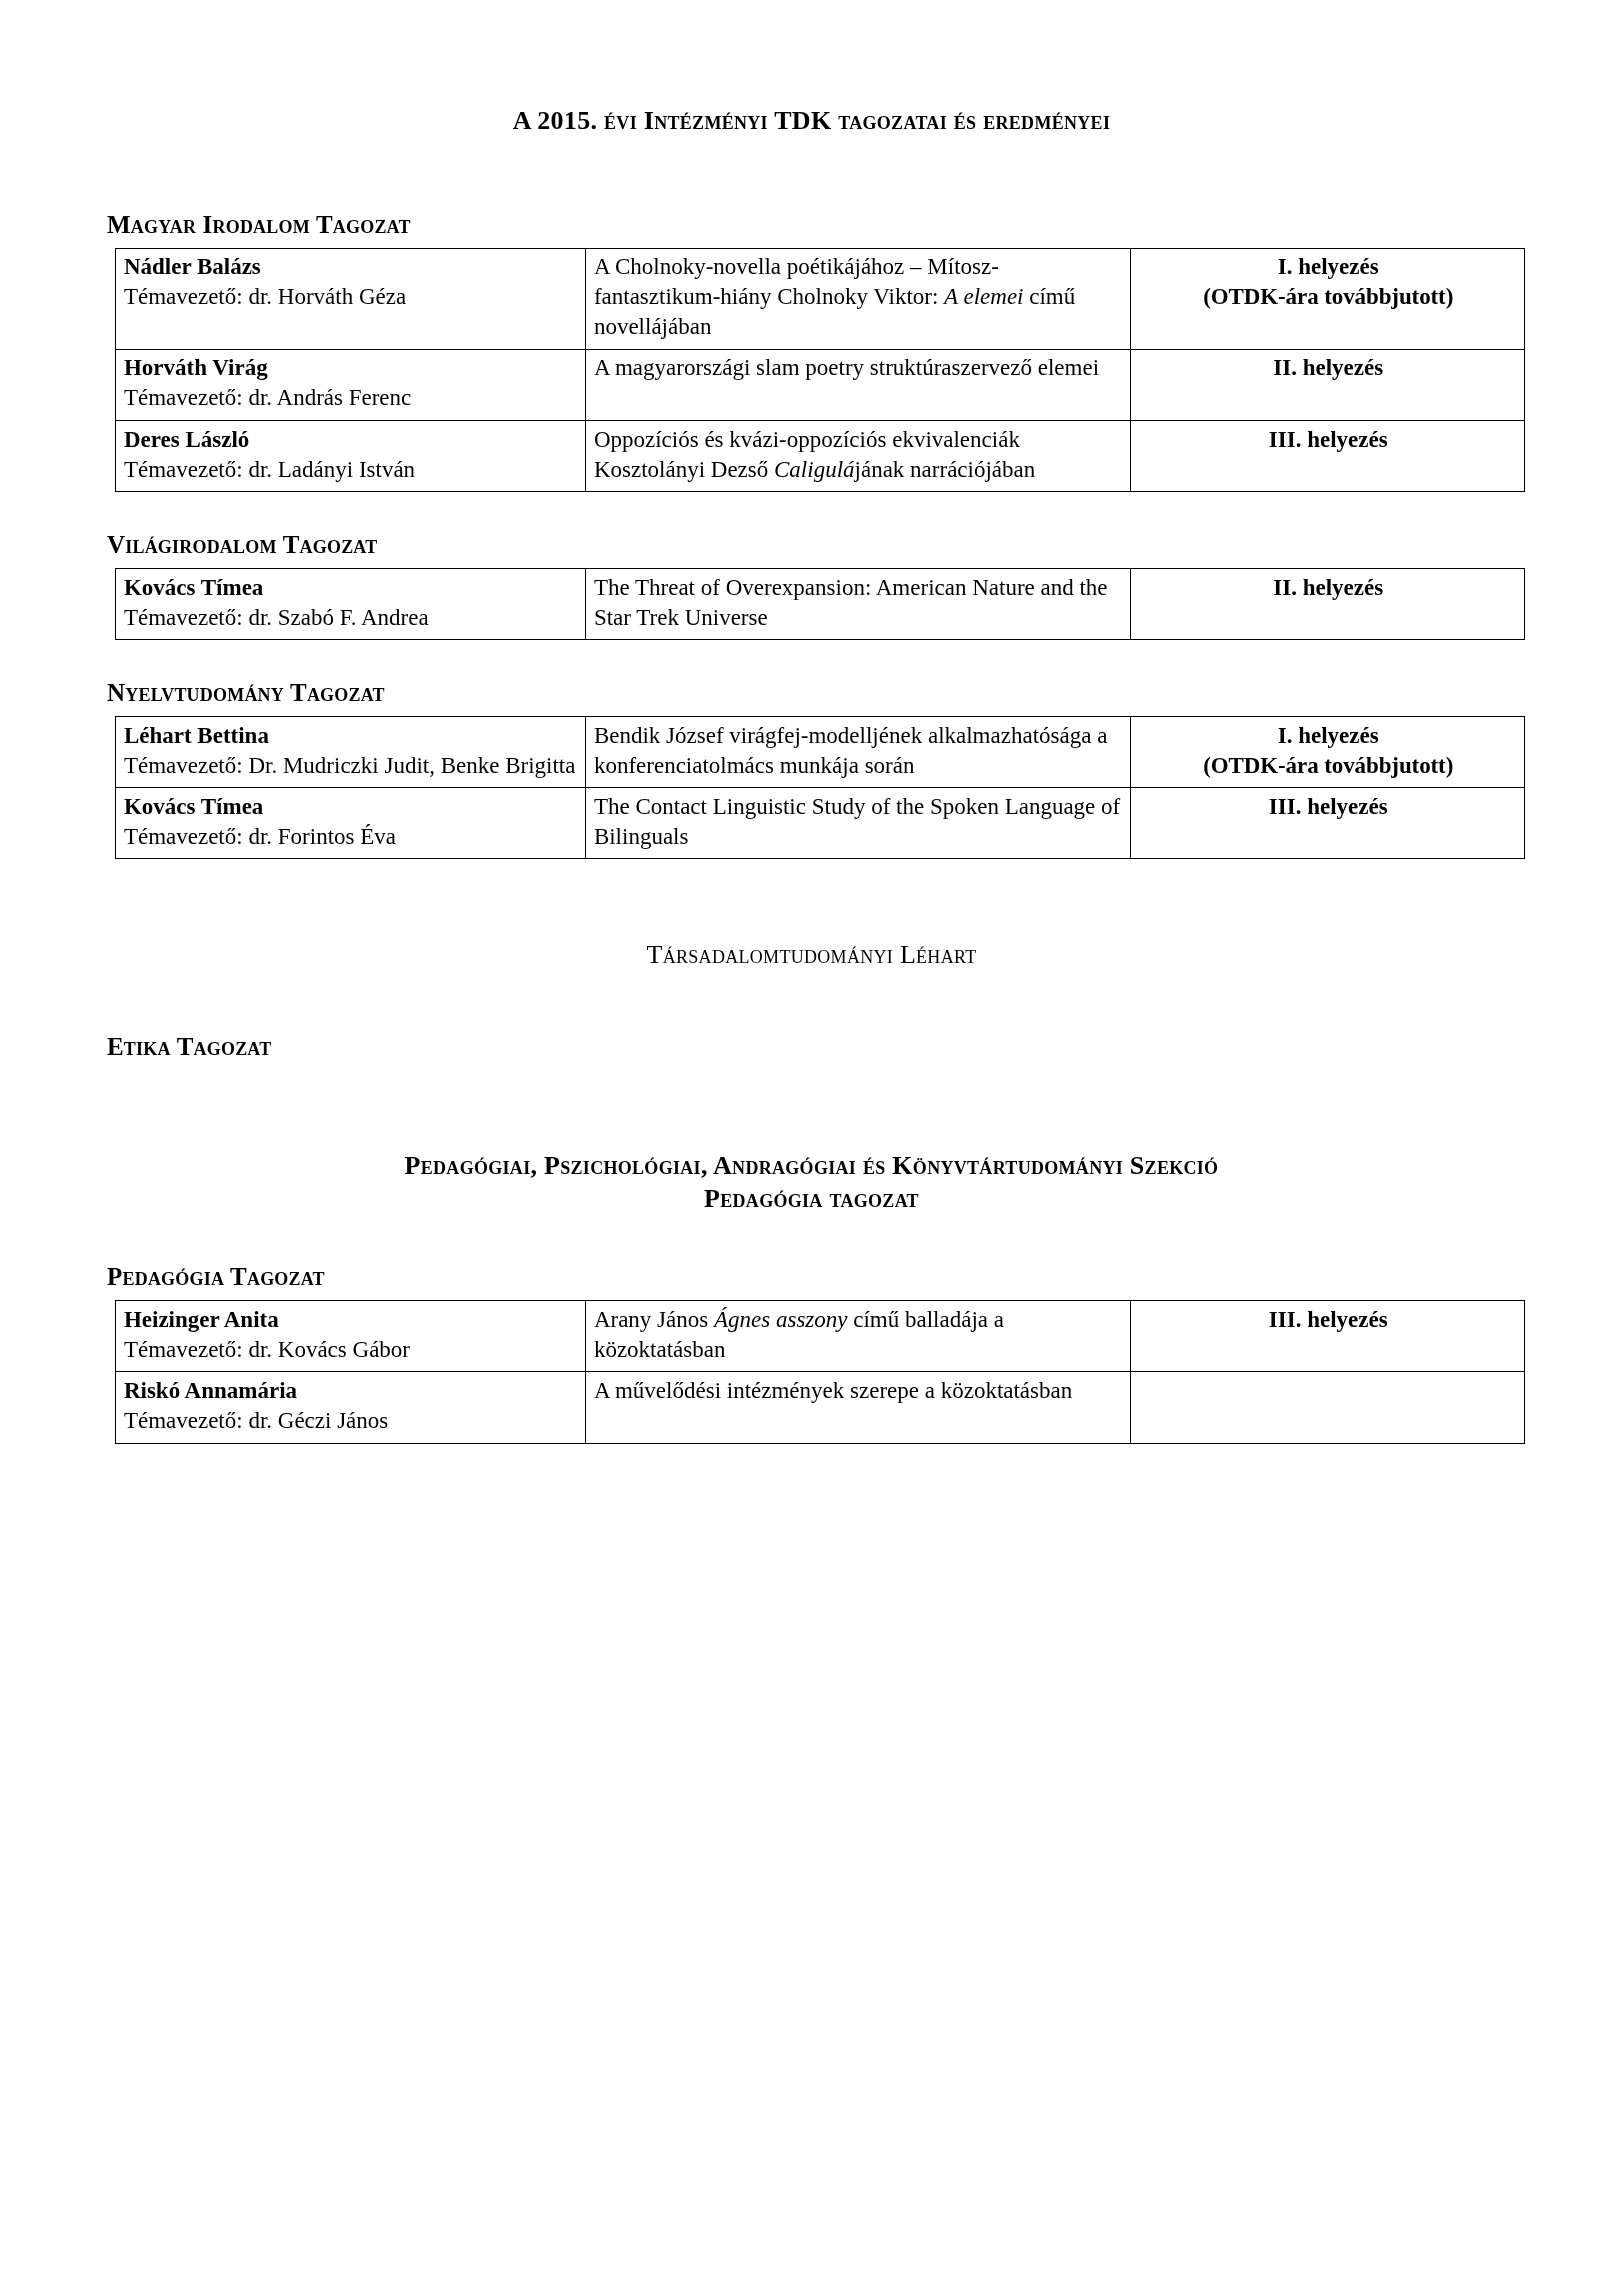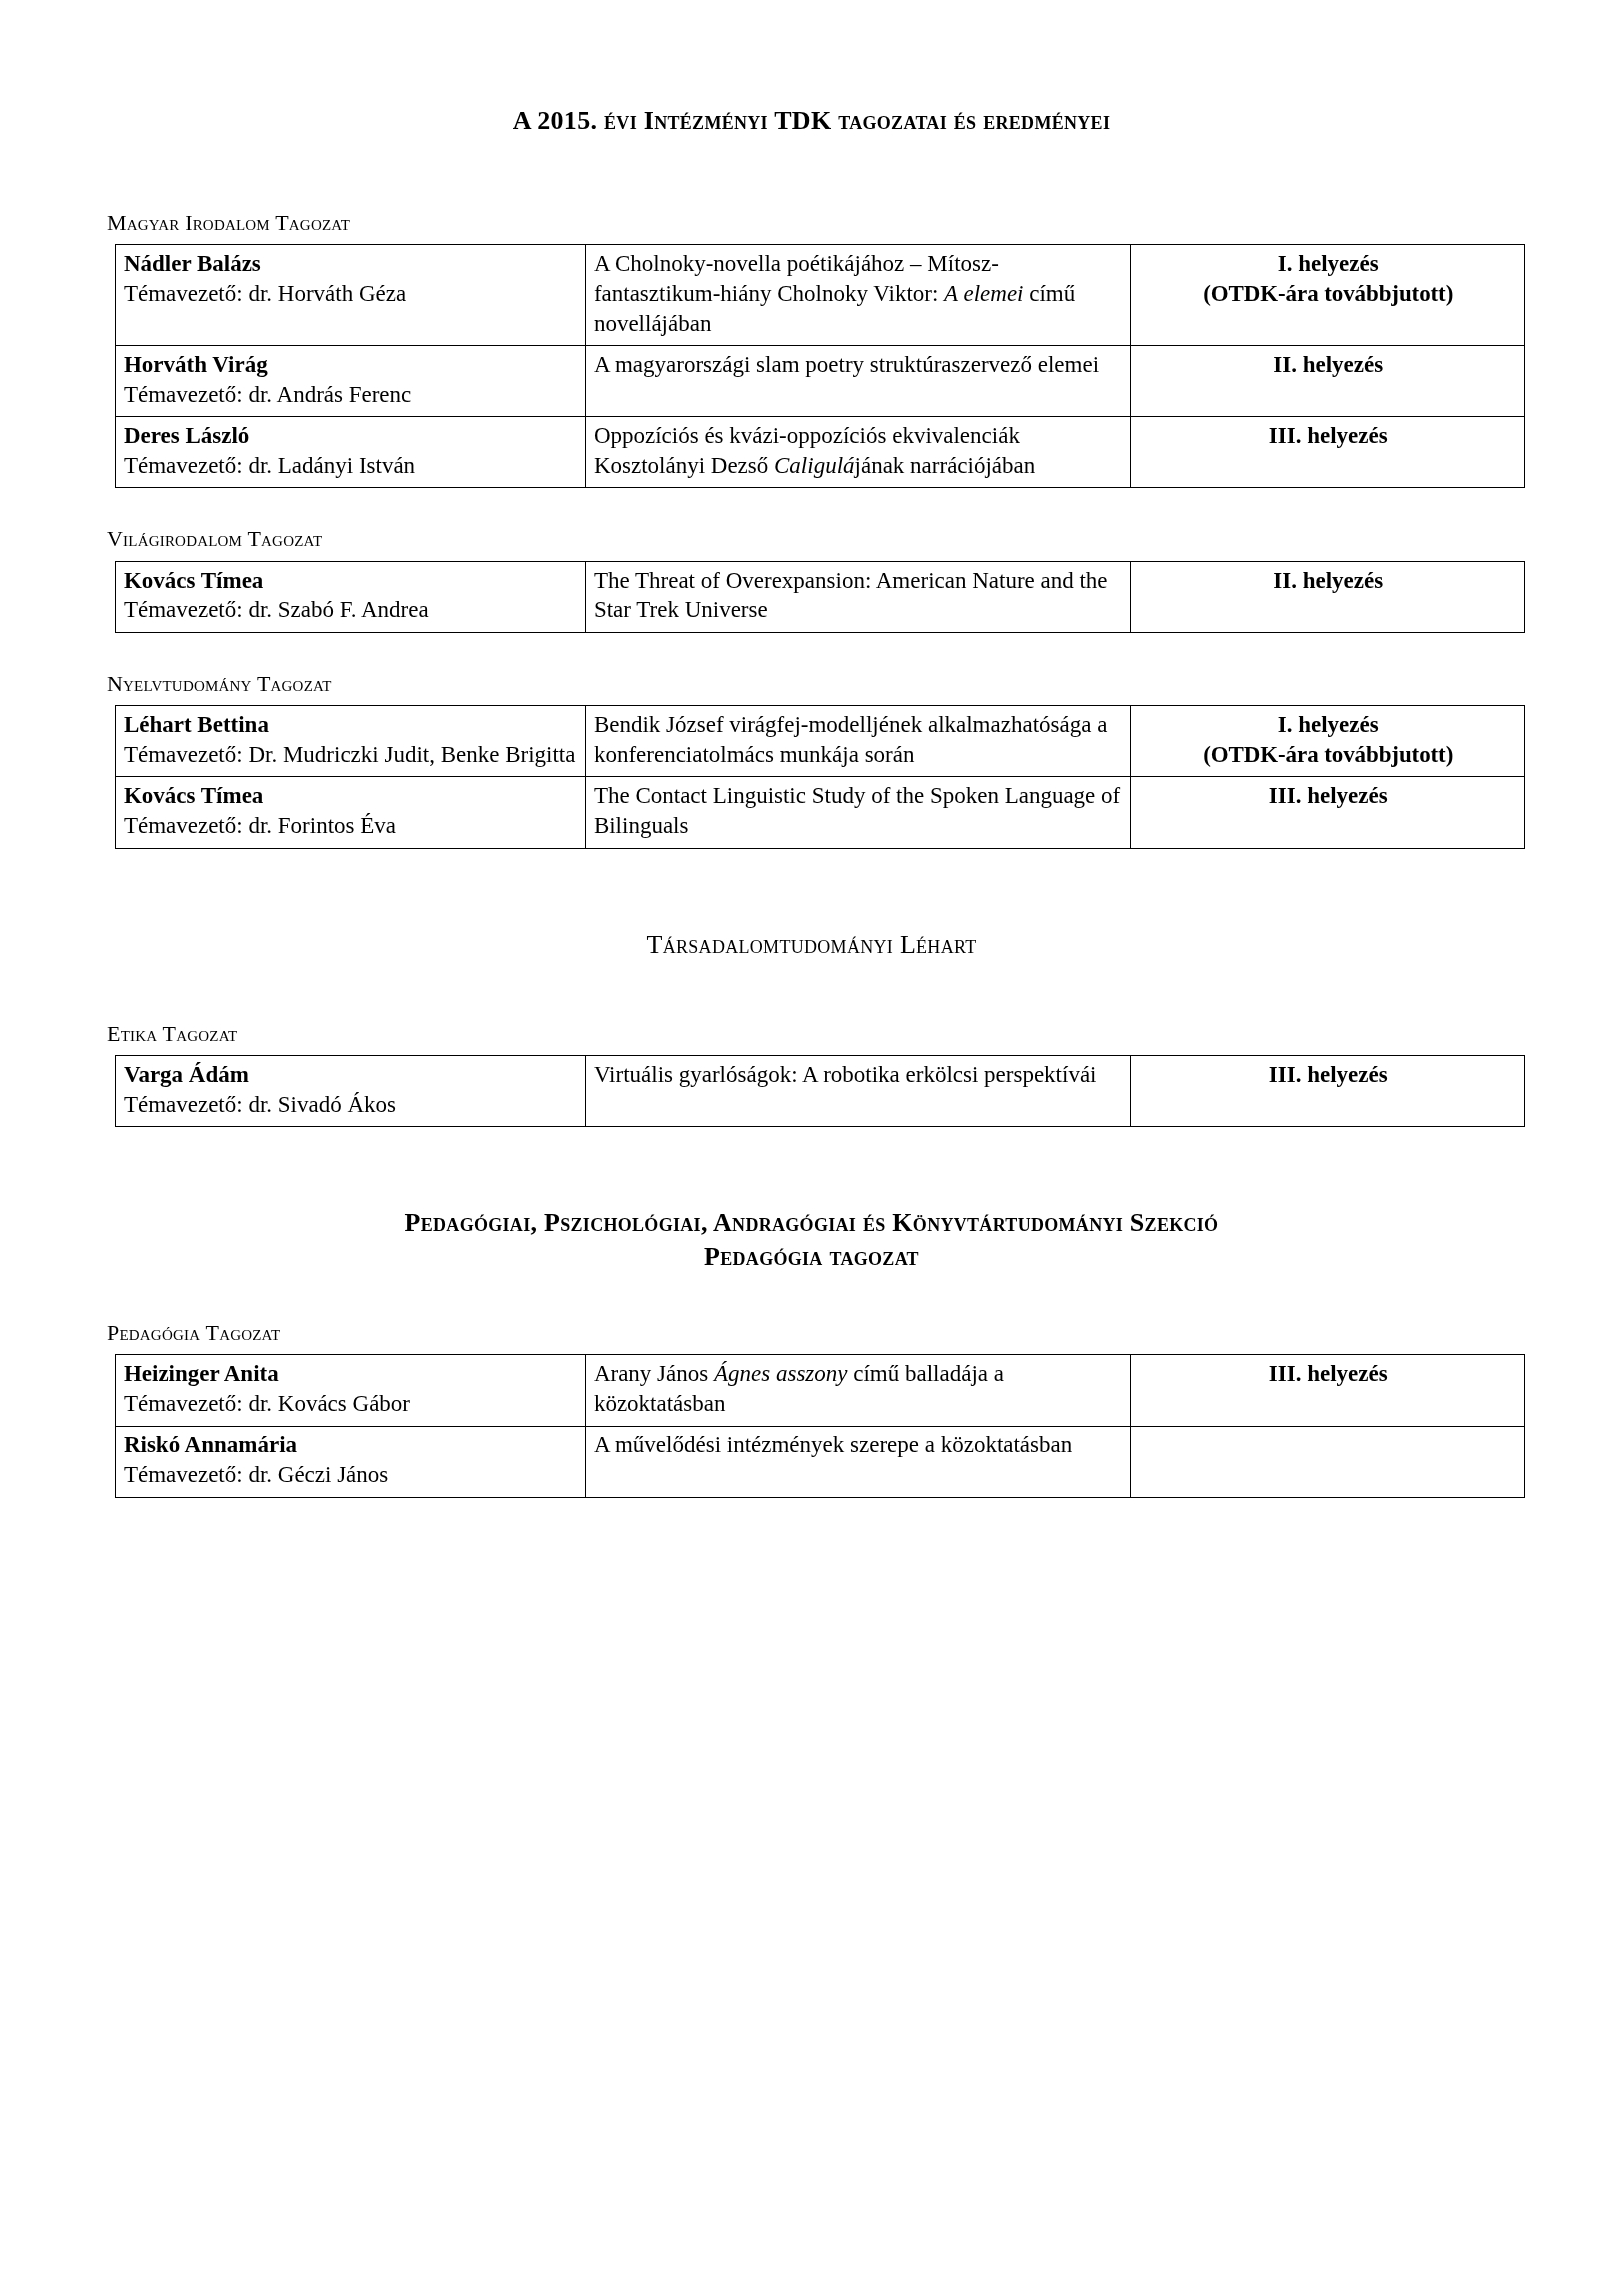--- a/index.html
+++ b/index.html
@@ -45,22 +45,22 @@
     font-variant: small-caps;
     text-align: center;
     letter-spacing: 0.3px;
     line-height: 1.28;
     margin: 0;
   }
   .section-title.bold {
     font-weight: bold;
   }
   .tagozat-title {
-    font-size: 22px;
-    font-weight: normal;
+    font-size: 25px;
+    font-weight: bold;
     font-variant: small-caps;
     text-align: left;
     letter-spacing: 0.2px;
     line-height: 1.2;
     margin: 0 0 3.9px 0;
   }
 
   
   .sp-a { height: 38px; }    
   .sp-b { height: 30px; }    
@@ -243,32 +243,20 @@
 
     <div class="tagozat-title">Etika Tagozat</div>
 
     <table class="tdk">
       <colgroup>
           <col class="c-name">
           <col class="c-title">
           <col class="c-result">
         </colgroup>
       <tbody>
-        <tr>
-          <td>
-            <span class="stud-name">Varga Ádám</span>
-            <span class="supervisor">Témavezető: dr. Sivadó Ákos</span>
-          </td>
-          <td>
-            <span class="work-title"><span>Virtuális gyarlóságok: A robotika erkölcsi perspektívái</span></span>
-          </td>
-          <td class="result">
-            <span class="rline">III. helyezés</span>
-          </td>
-        </tr>
       </tbody>
     </table>
 
     <div class="sp-c"></div>
 
     <div class="section-title bold">Pedagógiai, Pszichológiai, Andragógiai és Könyvtártudományi Szekció</div>
     <div class="section-title bold">Pedagógia tagozat</div>
 
     <div class="sp-e"></div>
 

